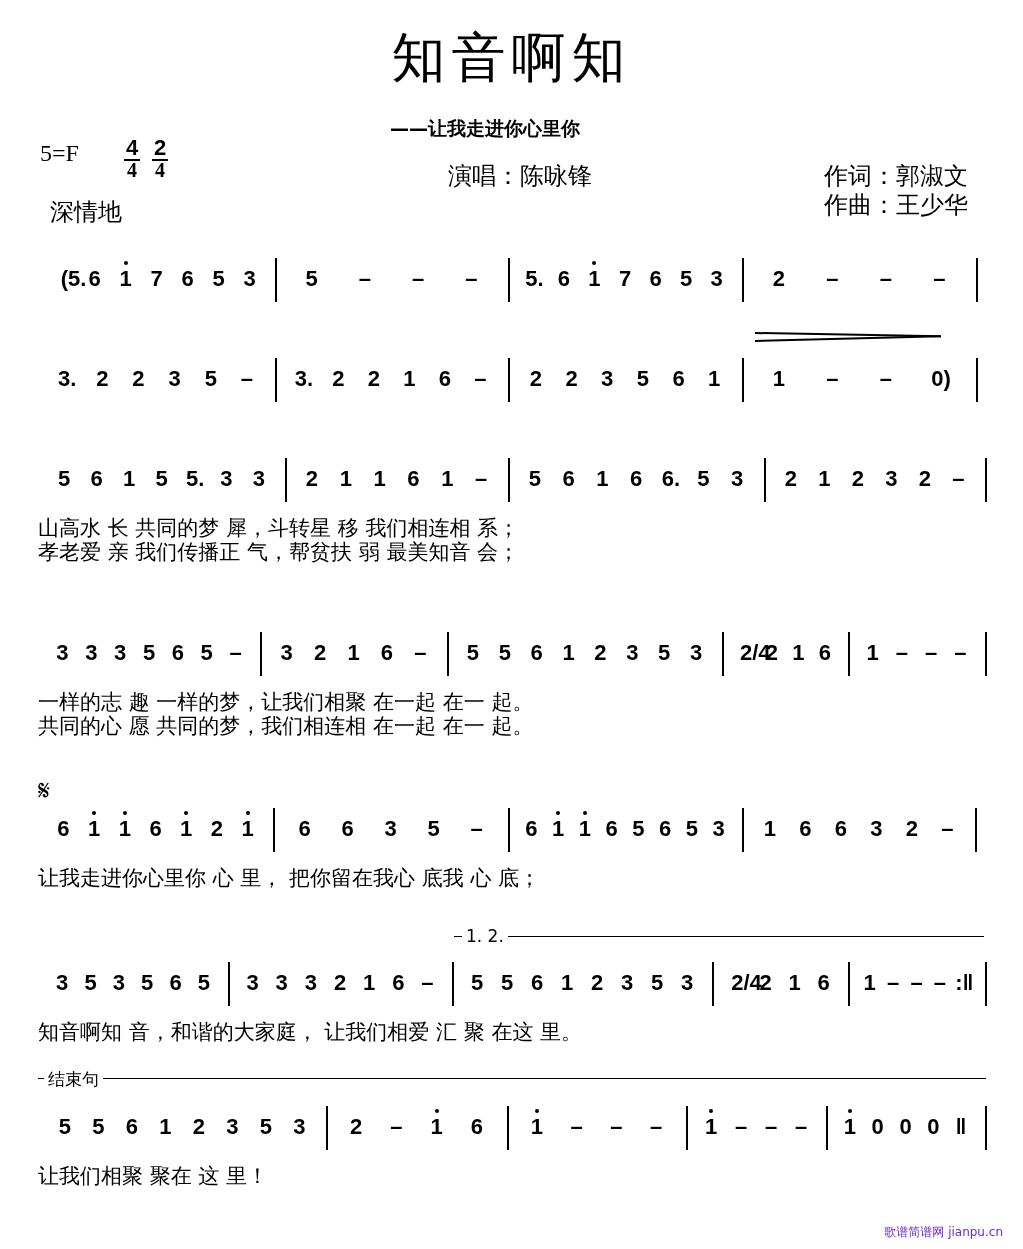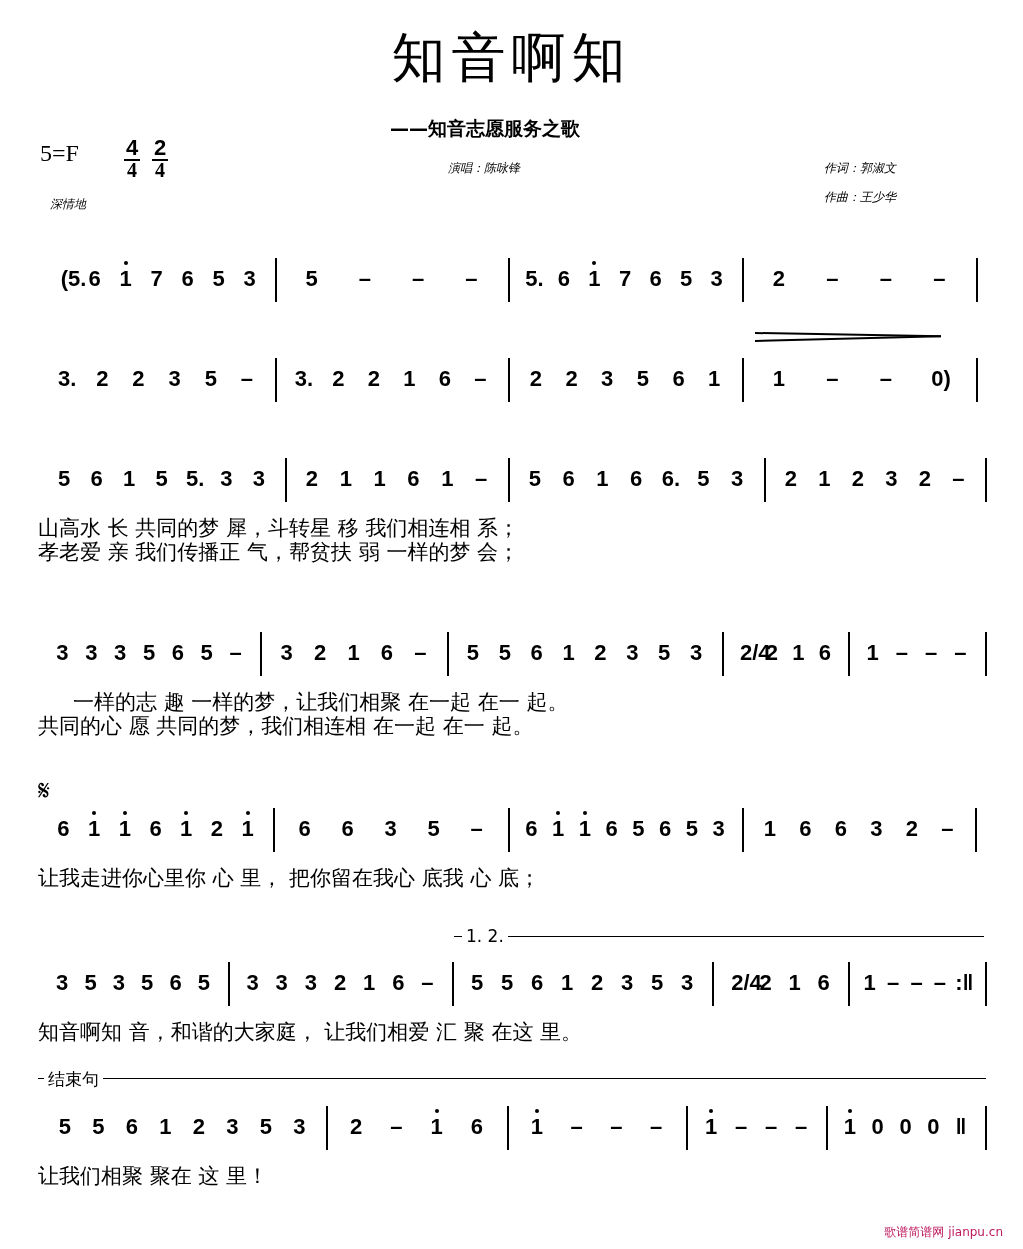--- a/index.html
+++ b/index.html
@@ -3,35 +3,35 @@
 <meta charset="utf-8">
 <style>
   html,body{margin:0;padding:0;background:#fff;}
   body{width:1023px;height:1249px;position:relative;overflow:hidden;font-family:"DejaVu Sans","Liberation Sans",sans-serif;color:#000;}
   .abs{position:absolute;}
   .title{left:0;width:1023px;top:22px;text-align:center;font-family:"DejaVu Serif","Liberation Serif",serif;font-size:54px;letter-spacing:6px;}
   .subtitle{left:390px;top:116px;font-size:19px;font-weight:bold;}
   .key{left:40px;top:140px;font-family:"Liberation Serif",serif;font-size:24px;}
   .tsig{top:137px;font-family:"Liberation Serif",serif;font-weight:bold;font-size:20px;line-height:19px;text-align:center;width:16px;}
   .tsig .n{border-bottom:2px solid #000;}
-  .meta{font-size:12px;font-style:italic;}
+  .meta{font-size:24px;}
   .bar{position:absolute;width:2px;background:#000;}
   .n{position:absolute;font-family:"Liberation Sans",sans-serif;font-weight:bold;font-size:22px;line-height:22px;text-align:center;width:16px;}
   .ul{position:absolute;height:2px;background:#000;}
   .dot{position:absolute;width:4px;height:4px;border-radius:50%;background:#000;}
   .lyr{position:absolute;font-size:21px;letter-spacing:0px;white-space:pre;font-family:"DejaVu Sans",sans-serif;}
   .ch{position:absolute;font-size:21px;}
   .volta{position:absolute;border-top:1.5px solid #000;}
-  .wm{right:20px;bottom:8px;font-size:12px;color:#be185d;}
+  .wm{right:20px;bottom:8px;font-size:12px;color:#6d28d9;}
 </style>
 </head>
 <body>
 
 <div class="abs title">知音啊知</div>
-<div class="abs subtitle">——知音志愿服务之歌</div>
+<div class="abs subtitle">——让我走进你心里你</div>
 <div class="abs key">5=F</div>
 <div class="abs tsig" style="left:124px">
     <div class="n" style="position:static">4</div>
     <div>4</div>
   </div>
 <div class="abs tsig" style="left:152px">
     <div class="n" style="position:static">2</div>
     <div>4</div>
   </div>
 <div class="abs meta" style="left:50px;top:196px">深情地</div>
@@ -121,21 +121,21 @@
     <div class="n" style="left: 661.714px; top: 468px; width: 16px;">6.</div>
     <div class="n" style="left: 695.429px; top: 468px; width: 16px;">5</div>
     <div class="n" style="left: 729.143px; top: 468px; width: 16px;">3</div>
     <div class="n" style="left: 782.75px; top: 468px; width: 16px;">2</div>
     <div class="n" style="left: 816.25px; top: 468px; width: 16px;">1</div>
     <div class="n" style="left: 849.75px; top: 468px; width: 16px;">2</div>
     <div class="n" style="left: 883.25px; top: 468px; width: 16px;">3</div>
     <div class="n" style="left: 916.75px; top: 468px; width: 16px;">2</div>
     <div class="n" style="left: 950.25px; top: 468px; width: 16px;">–</div>
     <div class="lyr" style="left: 38px; top: 514px;">山高水 长 共同的梦 犀，斗转星 移 我们相连相 系；</div>
-    <div class="lyr" style="left: 38px; top: 538px;">孝老爱 亲 我们传播正 气，帮贫扶 弱 一样的梦 会；</div>
+    <div class="lyr" style="left: 38px; top: 538px;">孝老爱 亲 我们传播正 气，帮贫扶 弱 最美知音 会；</div>
     <div class="bar" style="left: 260px; top: 632px; height: 44px;"></div>
     <div class="bar" style="left: 447px; top: 632px; height: 44px;"></div>
     <div class="bar" style="left: 722px; top: 632px; height: 44px;"></div>
     <div class="bar" style="left: 848px; top: 632px; height: 44px;"></div>
     <div class="bar" style="left: 985px; top: 632px; height: 44px;"></div>
     <div class="n" style="left: 54.4286px; top: 642px; width: 16px;">3</div>
     <div class="n" style="left: 83.2857px; top: 642px; width: 16px;">3</div>
     <div class="n" style="left: 112.143px; top: 642px; width: 16px;">3</div>
     <div class="n" style="left: 141px; top: 642px; width: 16px;">5</div>
     <div class="n" style="left: 169.857px; top: 642px; width: 16px;">6</div>
@@ -155,21 +155,21 @@
     <div class="n" style="left: 656.188px; top: 642px; width: 16px;">5</div>
     <div class="n" style="left: 688.062px; top: 642px; width: 16px;">3</div>
     <div class="n" style="left: 737.25px; top: 642px; width: 36px;">2/4</div>
     <div class="n" style="left: 763.75px; top: 642px; width: 16px;">2</div>
     <div class="n" style="left: 790.25px; top: 642px; width: 16px;">1</div>
     <div class="n" style="left: 816.75px; top: 642px; width: 16px;">6</div>
     <div class="n" style="left: 864.625px; top: 642px; width: 16px;">1</div>
     <div class="n" style="left: 893.875px; top: 642px; width: 16px;">–</div>
     <div class="n" style="left: 923.125px; top: 642px; width: 16px;">–</div>
     <div class="n" style="left: 952.375px; top: 642px; width: 16px;">–</div>
-    <div class="lyr" style="left: 38px; top: 688px; margin-left: 35px;">一样的志 趣 一样的梦，让我们相聚 在一起 在一 起。</div>
+    <div class="lyr" style="left: 38px; top: 688px;">一样的志 趣 一样的梦，让我们相聚 在一起 在一 起。</div>
     <div class="lyr" style="left: 38px; top: 712px;">共同的心 愿 共同的梦，我们相连相 在一起 在一 起。</div>
     <div class="bar" style="left: 273px; top: 808px; height: 44px;"></div>
     <div class="bar" style="left: 508px; top: 808px; height: 44px;"></div>
     <div class="bar" style="left: 742px; top: 808px; height: 44px;"></div>
     <div class="bar" style="left: 975px; top: 808px; height: 44px;"></div>
     <div class="n" style="left: 55.3571px; top: 818px; width: 16px;">6</div>
     <div class="n" style="left: 86.0714px; top: 818px; width: 16px;">1</div>
     <div class="dot" style="left: 92.0714px; top: 811px;"></div>
     <div class="n" style="left: 116.786px; top: 818px; width: 16px;">1</div>
     <div class="dot" style="left: 122.786px; top: 811px;"></div>

